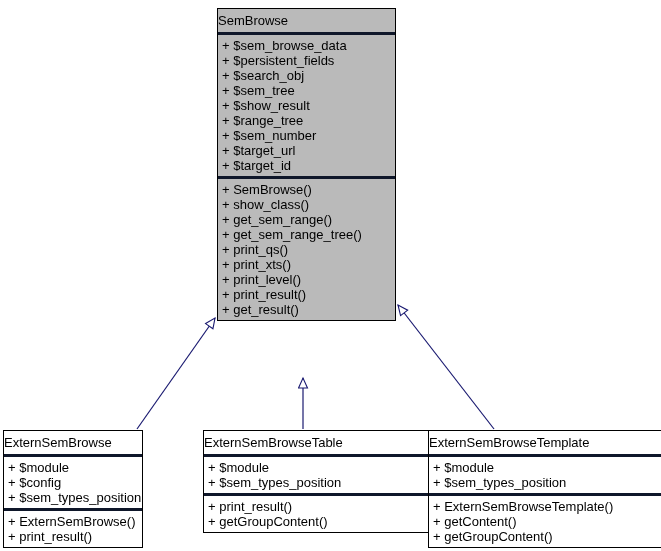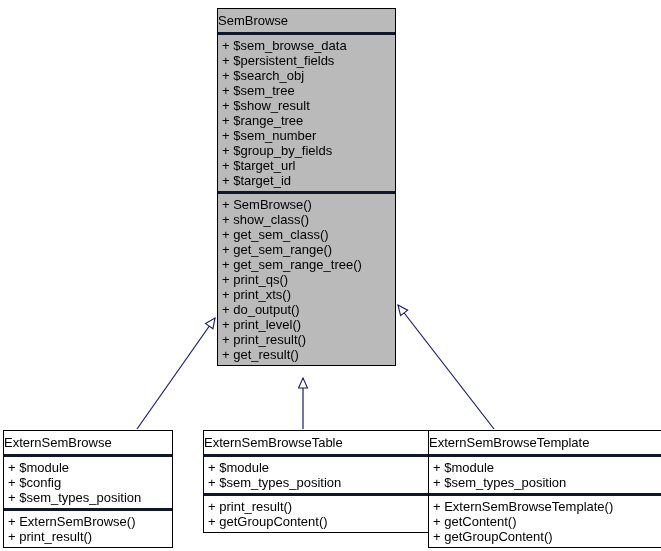--- a/index.html
+++ b/index.html
@@ -73,40 +73,37 @@
   <div class="class-box base" style="left:217px; top:8px; width:179px;">
     <div class="box-title">SemBrowse</div>
     <div class="compartment">
       <div class="member">+ $sem_browse_data</div>
       <div class="member">+ $persistent_fields</div>
       <div class="member">+ $search_obj</div>
       <div class="member">+ $sem_tree</div>
       <div class="member">+ $show_result</div>
       <div class="member">+ $range_tree</div>
       <div class="member">+ $sem_number</div>
-      <div class="member">+ $group_by_fields</div>
       <div class="member">+ $target_url</div>
       <div class="member">+ $target_id</div>
     </div>
     <div class="compartment">
       <div class="member">+ SemBrowse()</div>
       <div class="member">+ show_class()</div>
-      <div class="member">+ get_sem_class()</div>
       <div class="member">+ get_sem_range()</div>
       <div class="member">+ get_sem_range_tree()</div>
       <div class="member">+ print_qs()</div>
       <div class="member">+ print_xts()</div>
-      <div class="member">+ do_output()</div>
       <div class="member">+ print_level()</div>
       <div class="member">+ print_result()</div>
       <div class="member">+ get_result()</div>
     </div>
   </div>
 
-  <div class="class-box" style="left:3px; top:430px; width:170px;">
+  <div class="class-box" style="left:3px; top:430px; width:140px;">
     <div class="box-title">ExternSemBrowse</div>
     <div class="compartment">
       <div class="member">+ $module</div>
       <div class="member">+ $config</div>
       <div class="member">+ $sem_types_position</div>
     </div>
     <div class="compartment">
       <div class="member">+ ExternSemBrowse()</div>
       <div class="member">+ print_result()</div>
     </div>

